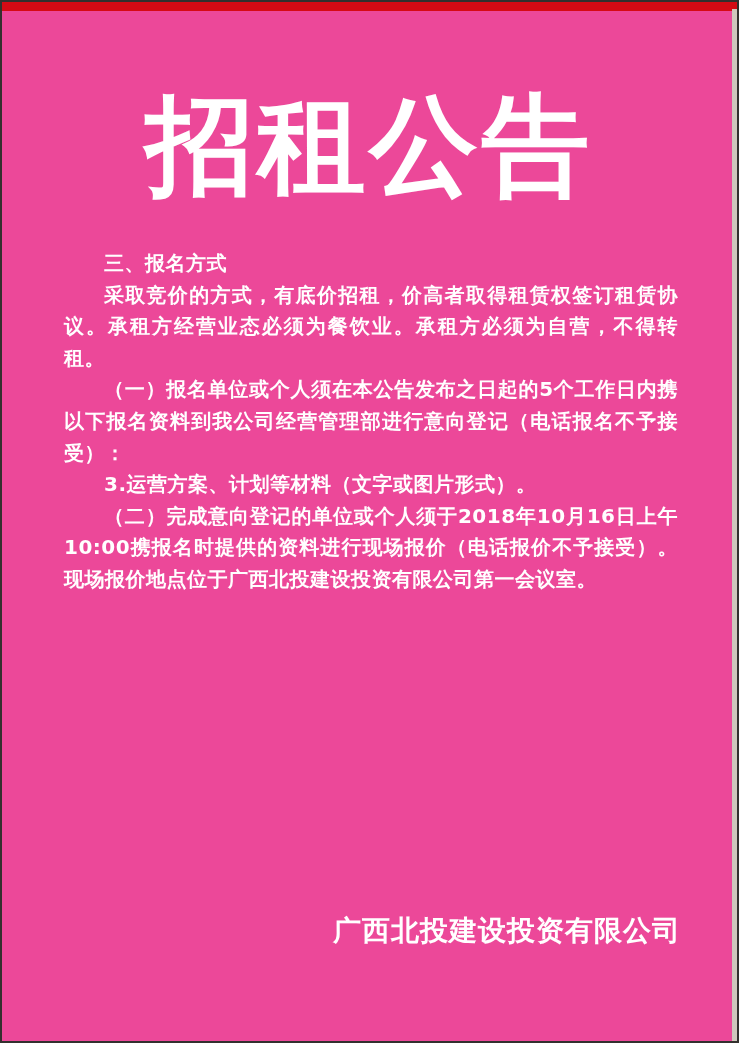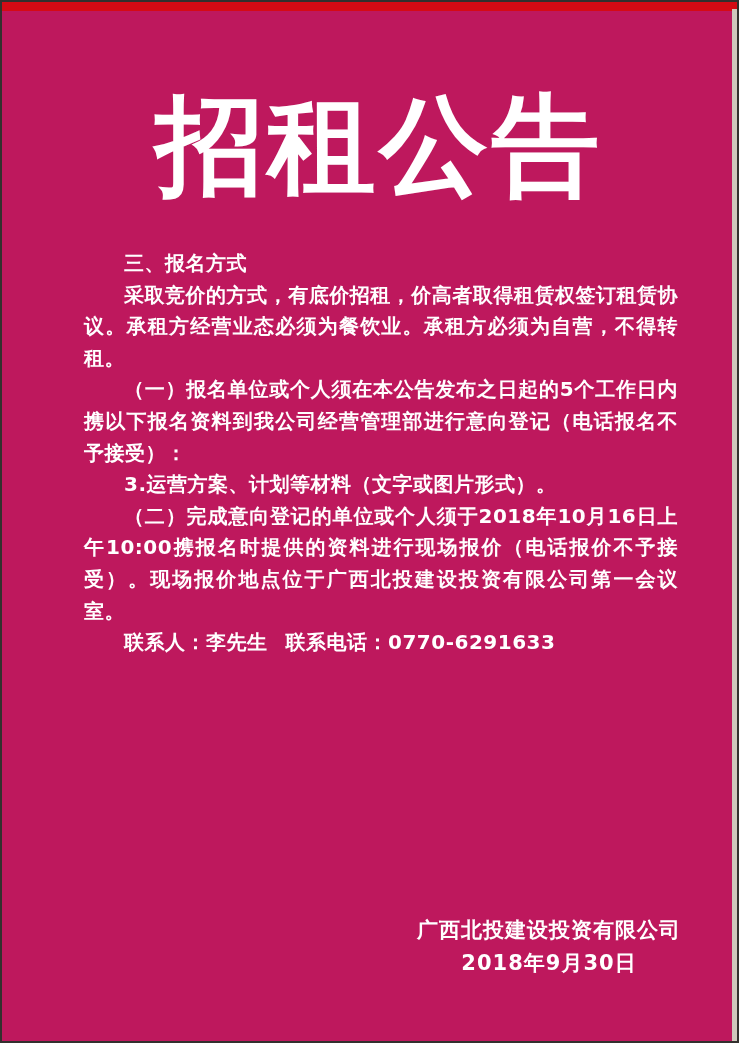--- a/index.html
+++ b/index.html
@@ -6,24 +6,23 @@
     margin: 0;
     padding: 0;
     background: #ffffff;
     font-family: "DejaVu Sans", "Liberation Sans", sans-serif;
   }
   .poster {
     position: relative;
     width: 739px;
     height: 1043px;
     box-sizing: border-box;
-    background: #be185d;
+    background: #ec4899;
     border: 2px solid #33302e;
     overflow: hidden;
-    padding-left: 20px;
   }
   
   .top-shade {
     position: absolute;
     top: 0; left: 0; right: 0;
     height: 9px;
     background: #d50a14;
   }
   
   .edge-strip {
@@ -60,45 +59,41 @@
     padding: 0;
     text-indent: 2em;
   }
   .contact .phone-label {
     margin-left: 0.9em;
   }
   .signature {
     position: absolute;
     top: 912px;
     right: 56px;
-    text-align: center;
+    text-align: left;
     color: #ffffff;
     font-weight: bold;
-    font-size: 21px;
+    font-size: 28px;
     line-height: 33px;
     letter-spacing: 1px;
   }
 </style>
 </head>
 <body>
 
 <div class="poster">
   <div class="top-shade"></div>
   <div class="edge-strip"></div>
 
   <h1 class="title">招租公告</h1>
 
   <div class="body-text">
     <p class="para">三、报名方式</p>
     <p class="para">采取竞价的方式，有底价招租，价高者取得租赁权签订租赁协议。承租方经营业态必须为餐饮业。承租方必须为自营，不得转租。</p>
     <p class="para">（一）报名单位或个人须在本公告发布之日起的5个工作日内携以下报名资料到我公司经营管理部进行意向登记（电话报名不予接受）：</p>
     <p class="para">3.运营方案、计划等材料（文字或图片形式）。</p>
     <p class="para">（二）完成意向登记的单位或个人须于2018年10月16日上午10:00携报名时提供的资料进行现场报价（电话报价不予接受）。现场报价地点位于广西北投建设投资有限公司第一会议室。</p>
-    <p class="para contact">
-      <span>联系人：</span><span>李先生</span><span class="phone-label">联系电话：</span><span>0770-6291633</span>
-    </p>
   </div>
 
   <div class="signature">
     <div>广西北投建设投资有限公司</div>
-    <div>2018年9月30日</div>
   </div>
 </div>
 
 </body></html>

